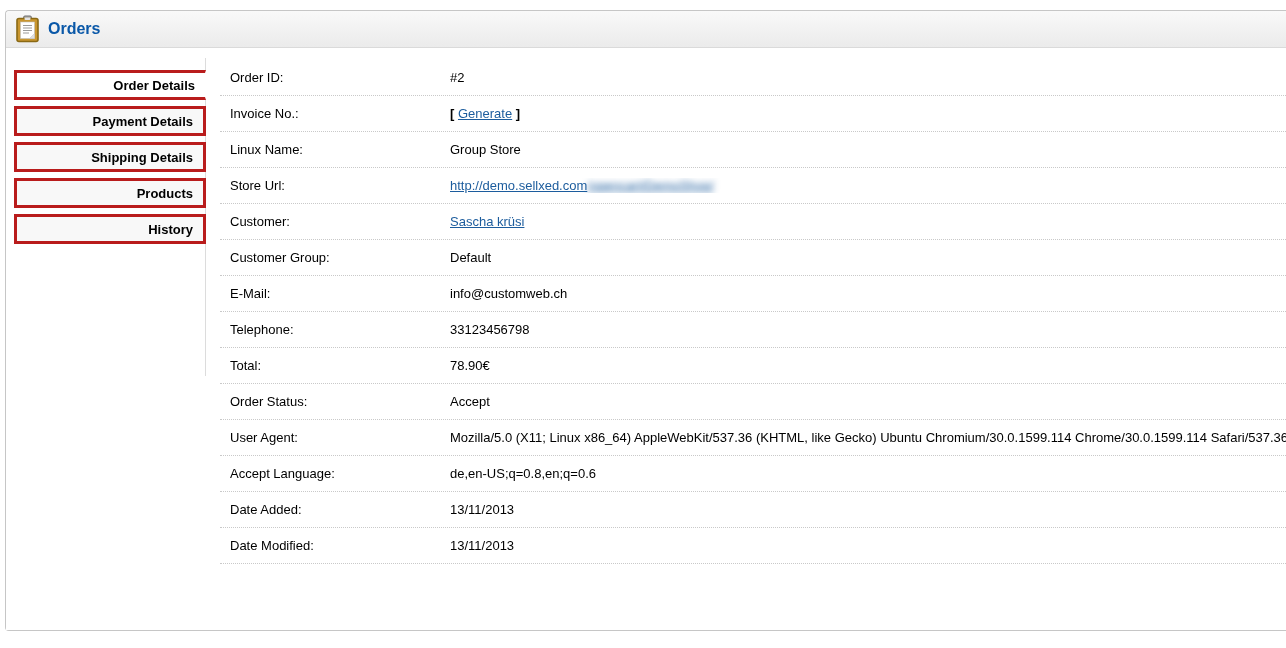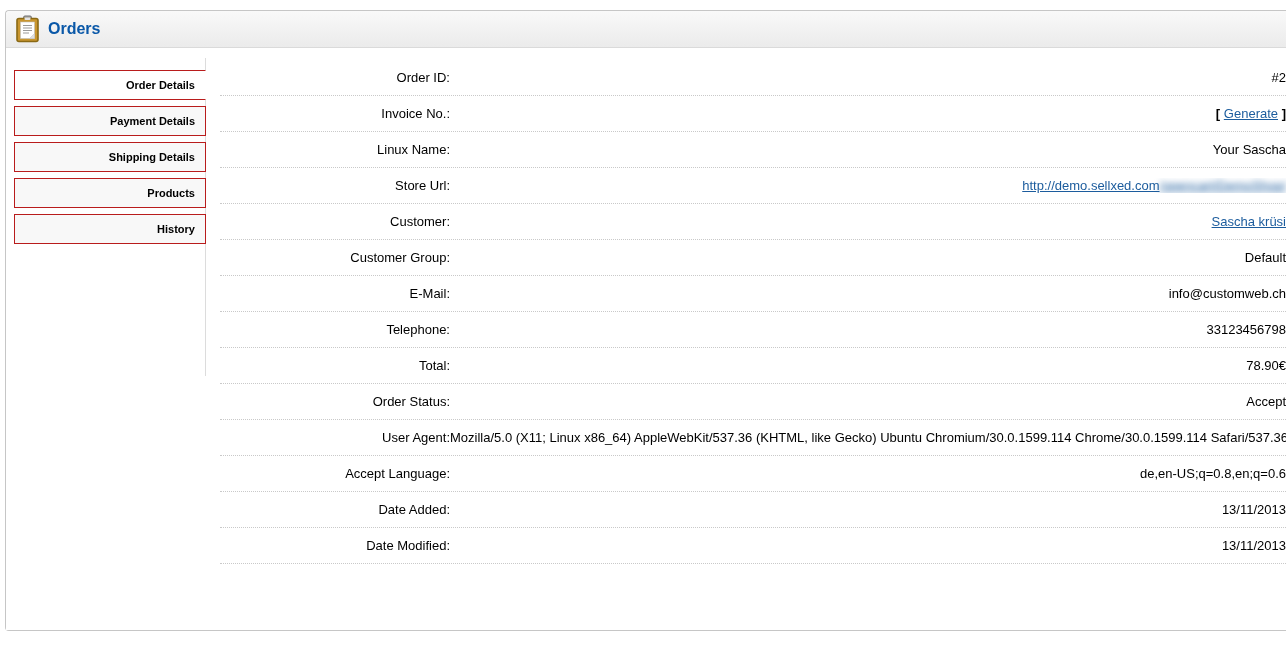--- a/index.html
+++ b/index.html
@@ -2,21 +2,21 @@
 <html><head>
 <meta charset="utf-8">
 <style>
   * { box-sizing: border-box; }
   html, body {
     margin: 0; padding: 0;
     background: #ffffff;
     font-family: "Liberation Sans", "DejaVu Sans", sans-serif;
     overflow-x: hidden;
   }
-  .page { position: relative; width: 100%; min-height: 648px; text-align: right; }
+  .page { position: relative; width: 100%; min-height: 648px; }
 
   
   .box {
     position: absolute;
     left: 5px; top: 10px; right: 0;
     border: 1px solid #c6c6c6;
     border-right: none;
     border-radius: 4px 0 0 4px;
     background: #fff;
   }
@@ -60,22 +60,22 @@
     width: 192px;
   }
   .vtab {
     height: 30px;
     margin-bottom: 6px;
     display: flex;
     align-items: center;
     justify-content: flex-end;
     padding-right: 10px;
     background: #f8f8f8;
-    border: 1px solid #b91c1c;
-    font-size: 11px;
+    border: 3px solid #b91c1c;
+    font-size: 13px;
     font-weight: bold;
     color: #000;
     cursor: pointer;
     position: relative;
     z-index: 2;
   }
   .vtab.active {
     background: #fff;
     border-right: 1px solid #fff;
   }
@@ -152,21 +152,21 @@
           <span class="lbl">Invoice No.:</span>
           <span class="val">
             <span class="bracket">[</span>
             <a class="lnk">Generate</a>
             <span class="bracket">]</span>
           </span>
         </div>
 
         <div class="row">
           <span class="lbl">Linux Name:</span>
-          <span class="val">Your Sascha</span>
+          <span class="val">Group Store</span>
         </div>
 
         <div class="row">
           <span class="lbl">Store Url:</span>
           <span class="val">
             <a class="lnk"><span>http://demo.sellxed.com</span><span class="obscured">/opencart/DemoShop/</span></a>
           </span>
         </div>
 
         <div class="row">

